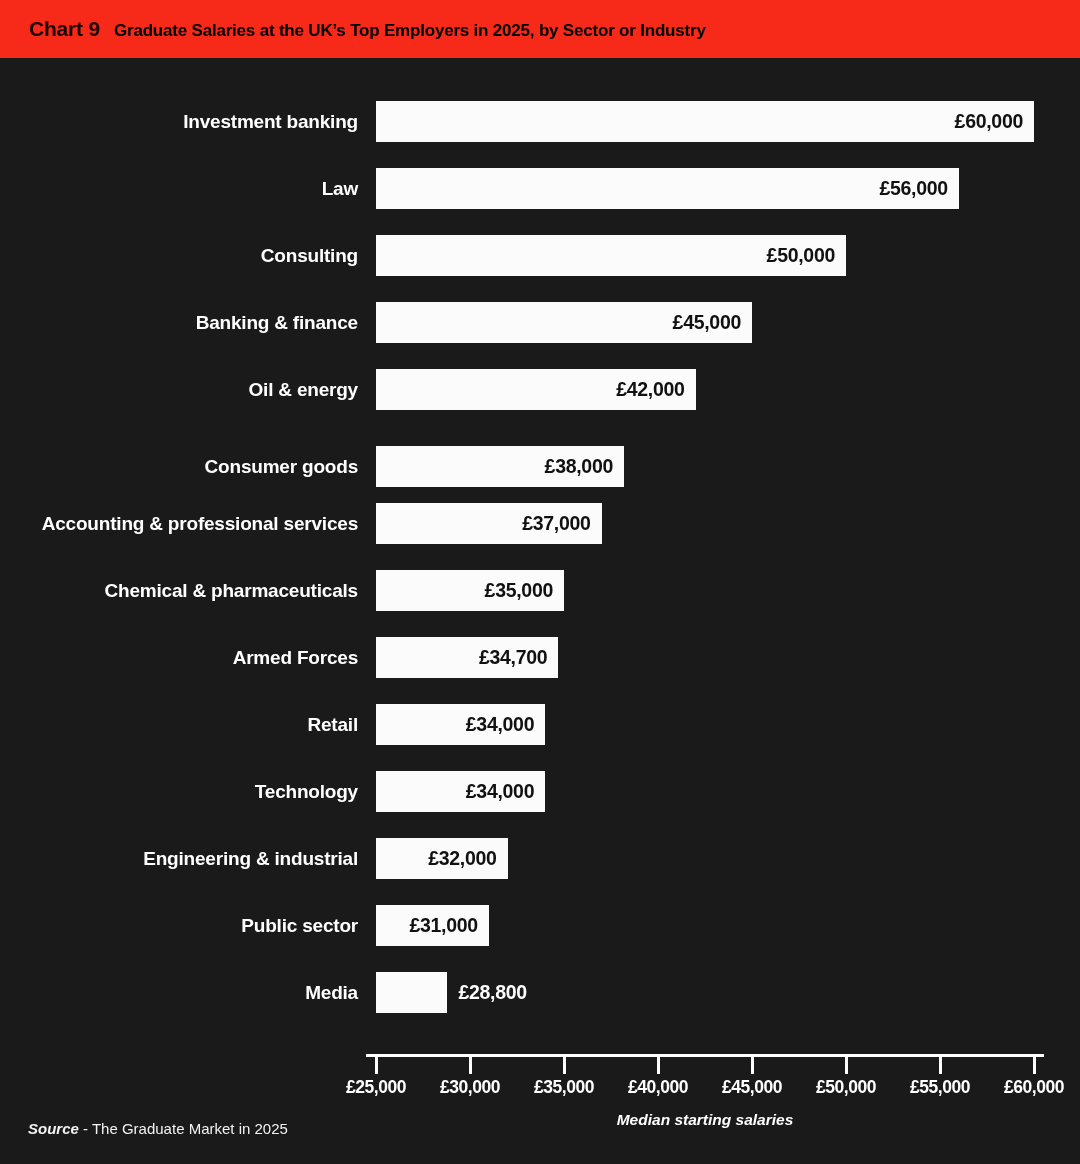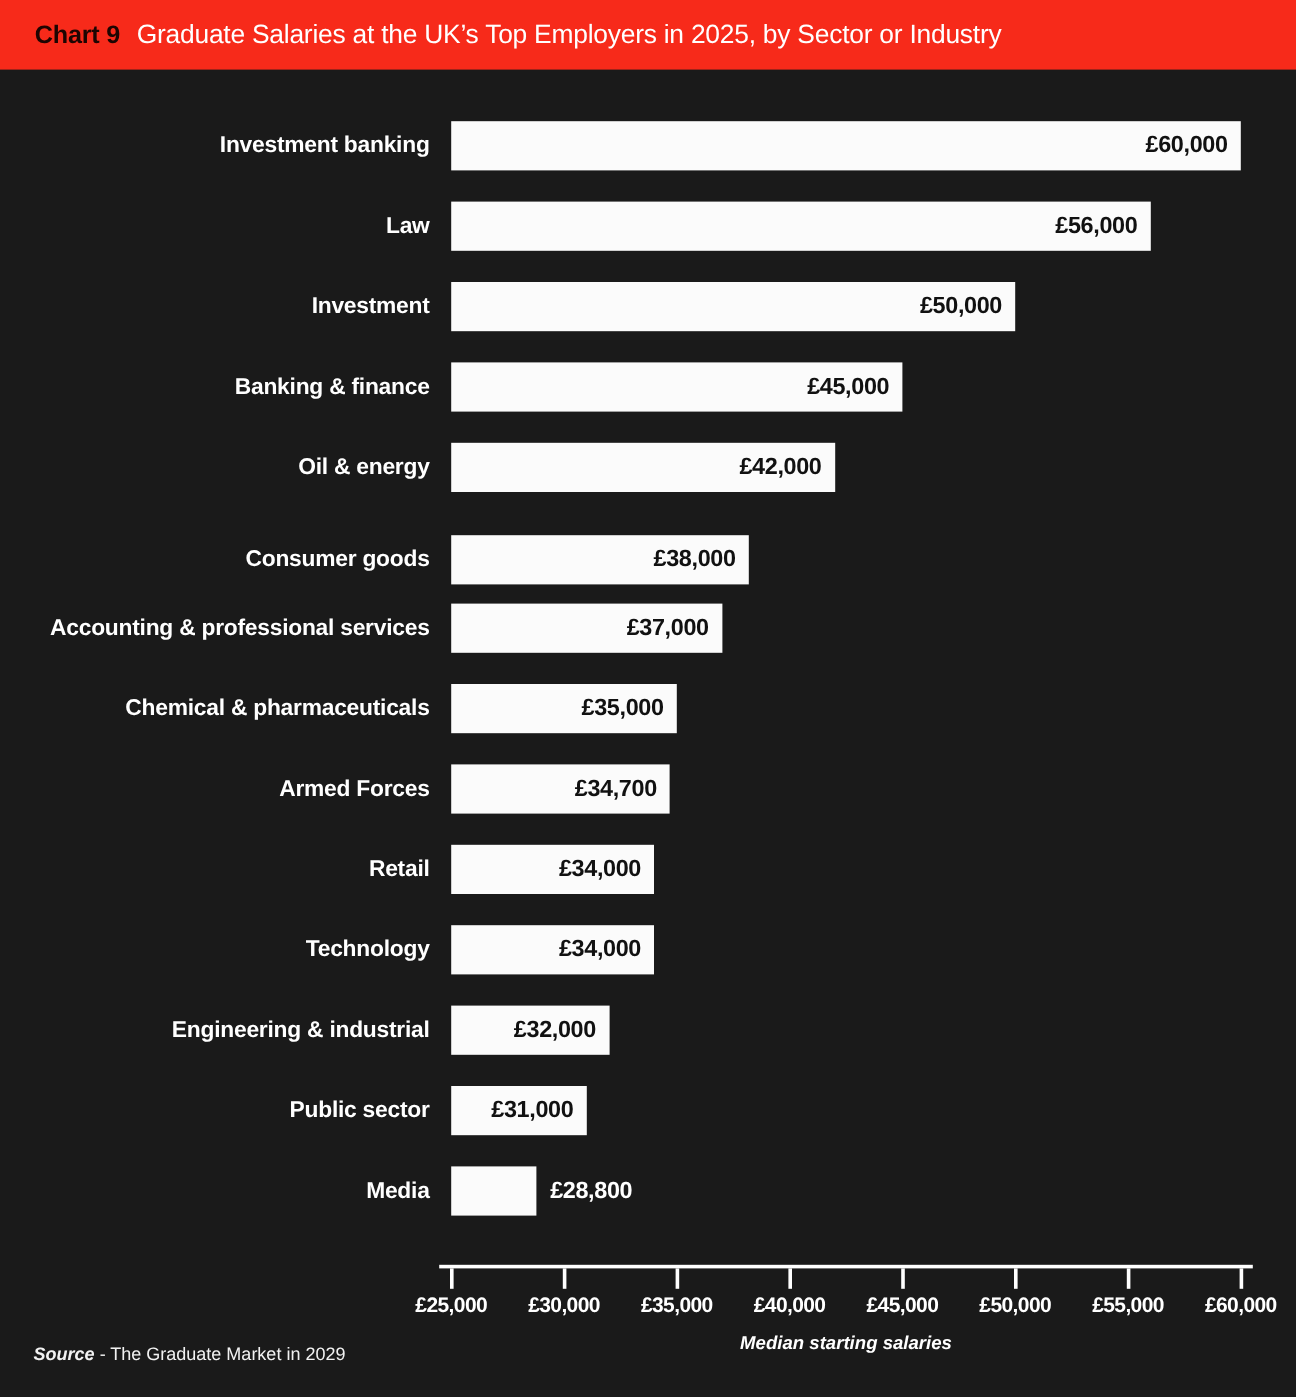--- a/index.html
+++ b/index.html
@@ -15,21 +15,21 @@
     position:absolute;left:0;top:0;width:1080px;height:58px;
     background:#f72a1a;
     display:flex;align-items:center;
   }
   #header-inner{display:flex;align-items:baseline;padding-left:29px;justify-content:flex-end;}
   #chart-number{
     color:#1d0502;font-size:21px;font-weight:bold;letter-spacing:-0.2px;
     white-space:nowrap;
   }
   #chart-title{
-    color:#ffffff;font-size:22px;font-weight:normal;letter-spacing:-0.2px;
+    color:#000000;font-size:17px;font-weight:bold;letter-spacing:-0.2px;
     margin-left:14px;white-space:nowrap;
   }
 
   
   #plot{
     position:absolute;left:0;top:58px;width:1080px;height:1106px;
   }
   .row{
     position:absolute;left:0;width:1080px;height:41px;
   }
@@ -101,21 +101,21 @@
           <span class="bar-value-in">£60,000</span>
         </div>
       </div>
       <div class="row" style="top: 110px;">
         <div class="row-label">Law</div>
         <div class="bar" style="left: 376px; width: 582.8px;">
           <span class="bar-value-in">£56,000</span>
         </div>
       </div>
       <div class="row" style="top: 177px;">
-        <div class="row-label">Investment</div>
+        <div class="row-label">Consulting</div>
         <div class="bar" style="left: 376px; width: 470px;">
           <span class="bar-value-in">£50,000</span>
         </div>
       </div>
       <div class="row" style="top: 244px;">
         <div class="row-label">Banking &amp; finance</div>
         <div class="bar" style="left: 376px; width: 376px;">
           <span class="bar-value-in">£45,000</span>
         </div>
       </div>
@@ -197,14 +197,14 @@
       <div class="tick-label" style="left: 940px;">£55,000</div>
       <div class="tick" style="left: 1033px;"></div>
       <div class="tick-label" style="left: 1034px;">£60,000</div>
     </div>
   <div id="axis-caption" style="top: 1053px; left: 376px; width: 658px;">
     <span>Median starting salaries</span>
   </div>
 </div>
 
 <div id="source">
-  <span class="src-word">Source</span><span> - The Graduate Market in 2029</span>
+  <span class="src-word">Source</span><span> - The Graduate Market in 2025</span>
 </div>
 
 </body></html>

